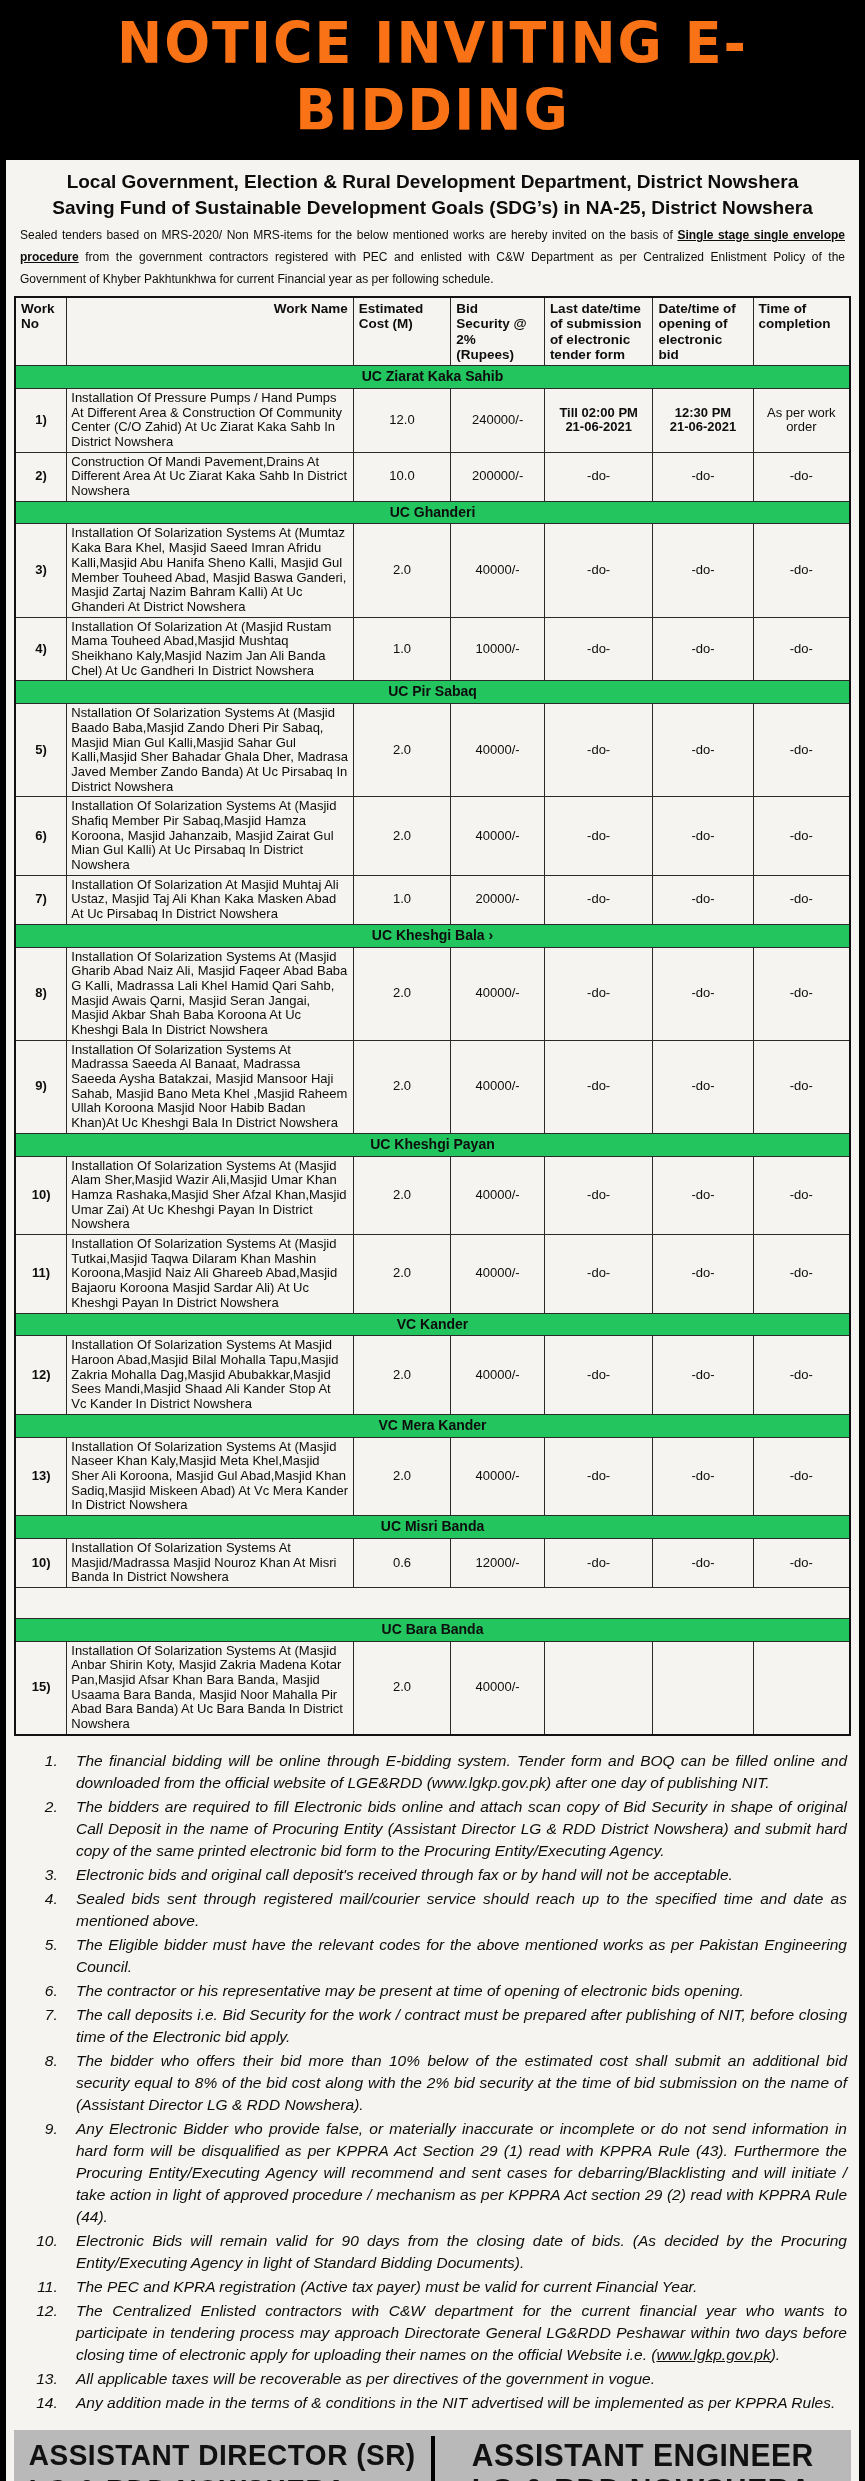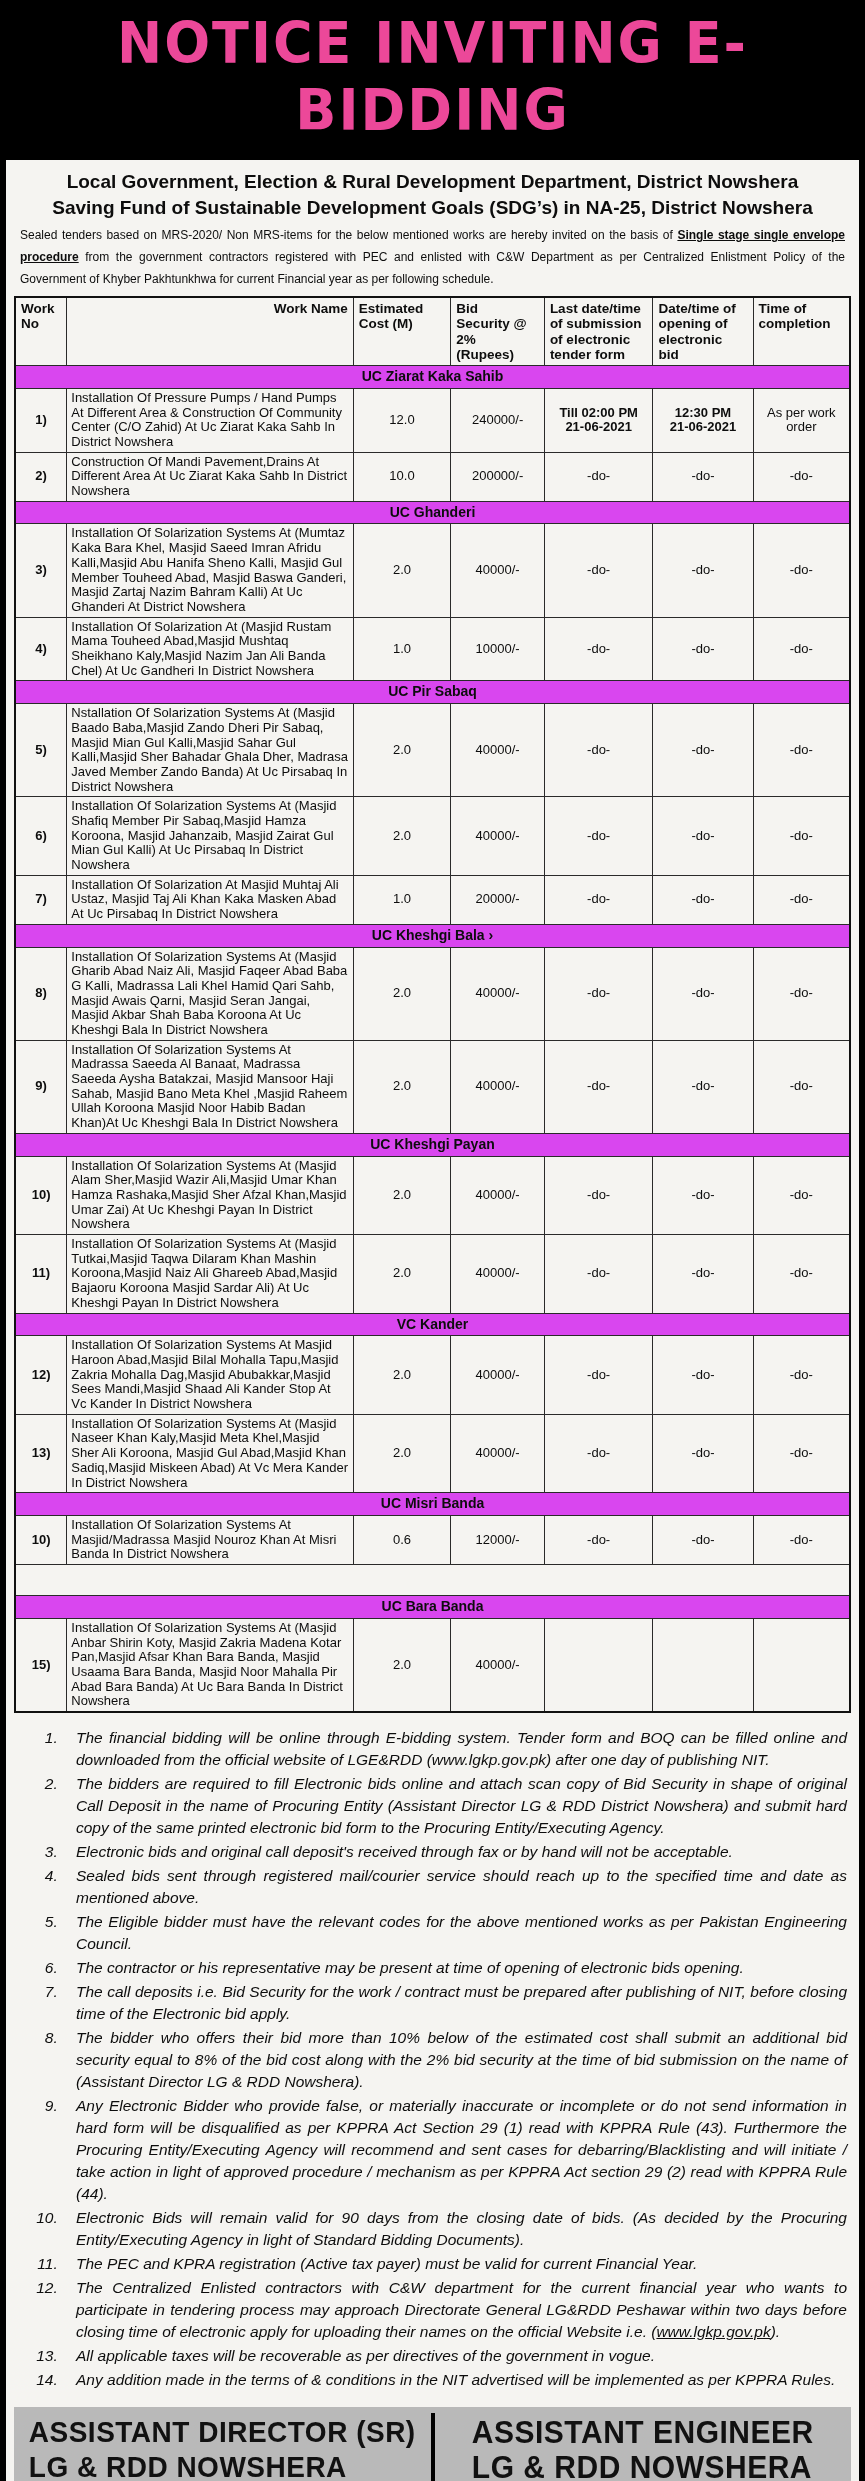--- a/index.html
+++ b/index.html
@@ -7,21 +7,21 @@
     width:865px;
     background:#000;
     font-family:"Liberation Sans", sans-serif;
     color:#0d0d0d;
     -webkit-font-smoothing:antialiased;
   }
   .page{width:865px;display:flex;flex-direction:column;}
 
   
   .title-band{
-    background:#000;color:#ec4899;
+    background:#000;color:#f97316;
     padding:14px 0 20px;
     text-align:center;
   }
   .title-band h1{
     margin:0;
     font-family:"DejaVu Sans", sans-serif;
     font-weight:700;
     font-size:54px;
     letter-spacing:2px;
     transform:scaleY(1.05);
@@ -58,21 +58,21 @@
   table.works th{
     font-weight:700;text-align:left;vertical-align:top;
     white-space:pre-line;font-size:13.5px;padding:3px 5px;
   }
   td.c-no{text-align:center;font-weight:700;}
   td.c-name{text-align:left;vertical-align:middle;padding:3px 6px;}
   td.c-cost,td.c-sec,td.c-sub,td.c-open,td.c-time{text-align:center;white-space:pre-line;}
   td.bold-date{font-weight:700;}
   tr.section-row td{
     text-align:center;font-weight:700;font-size:14px;
-    padding:3px 0;background:#d946ef;
+    padding:3px 0;background:#22c55e;
   }
   tr.spacer-row td{height:26px;background:#f5f4f1;}
 
   
   ol.terms{
     margin:14px 4px 16px;
     padding-left:44px;
     font-size:15.5px;
     line-height:22px;
     font-style:italic;
@@ -276,20 +276,23 @@
           </tr>
           <tr>
             <td class="c-no">12)</td>
             <td class="c-name">Installation Of Solarization Systems At Masjid Haroon Abad,Masjid Bilal Mohalla Tapu,Masjid Zakria Mohalla Dag,Masjid Abubakkar,Masjid Sees Mandi,Masjid Shaad Ali Kander Stop   At Vc Kander  In District Nowshera</td>
             <td class="c-cost">2.0</td>
             <td class="c-sec">40000/-</td>
             <td class="c-sub">-do-</td>
             <td class="c-open">-do-</td>
             <td class="c-time">-do-</td>
           </tr>
+          <tr class="section-row">
+            <td colspan="7">VC  Mera Kander</td>
+          </tr>
           <tr>
             <td class="c-no">13)</td>
             <td class="c-name">Installation Of Solarization Systems At (Masjid Naseer Khan Kaly,Masjid Meta Khel,Masjid Sher Ali Koroona, Masjid Gul Abad,Masjid Khan Sadiq,Masjid Miskeen Abad)  At Vc Mera Kander  In  District Nowshera</td>
             <td class="c-cost">2.0</td>
             <td class="c-sec">40000/-</td>
             <td class="c-sub">-do-</td>
             <td class="c-open">-do-</td>
             <td class="c-time">-do-</td>
           </tr>
           <tr class="section-row">

